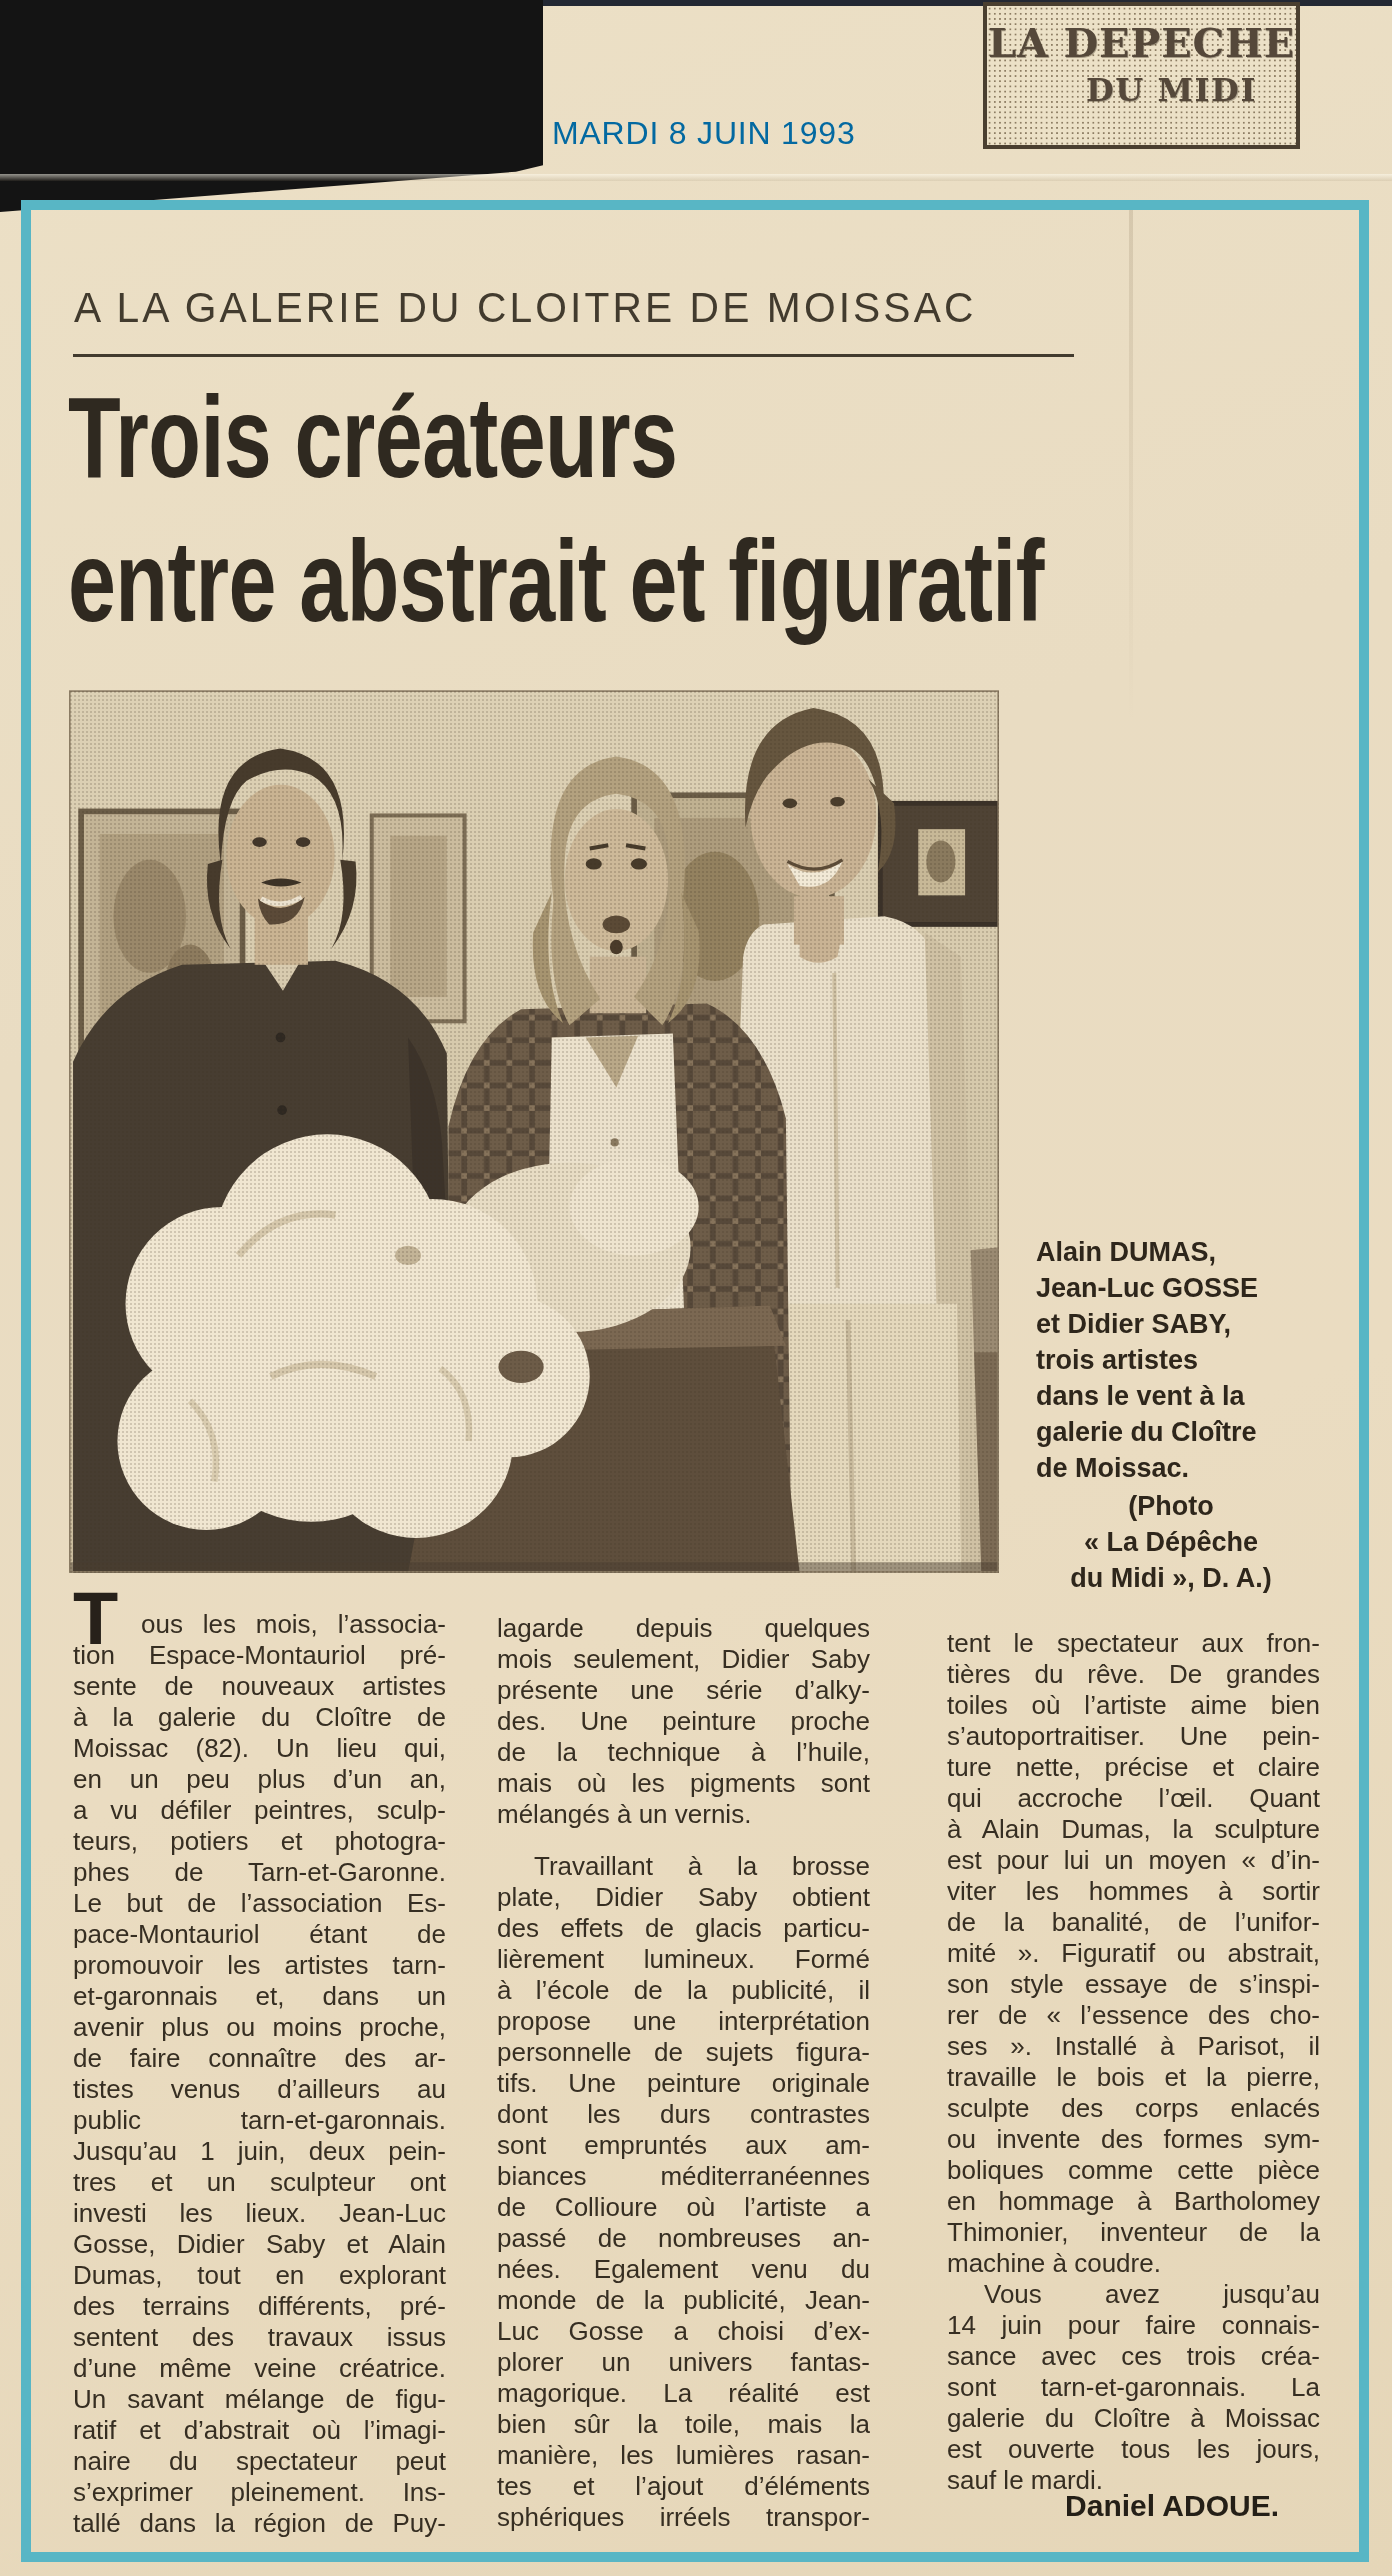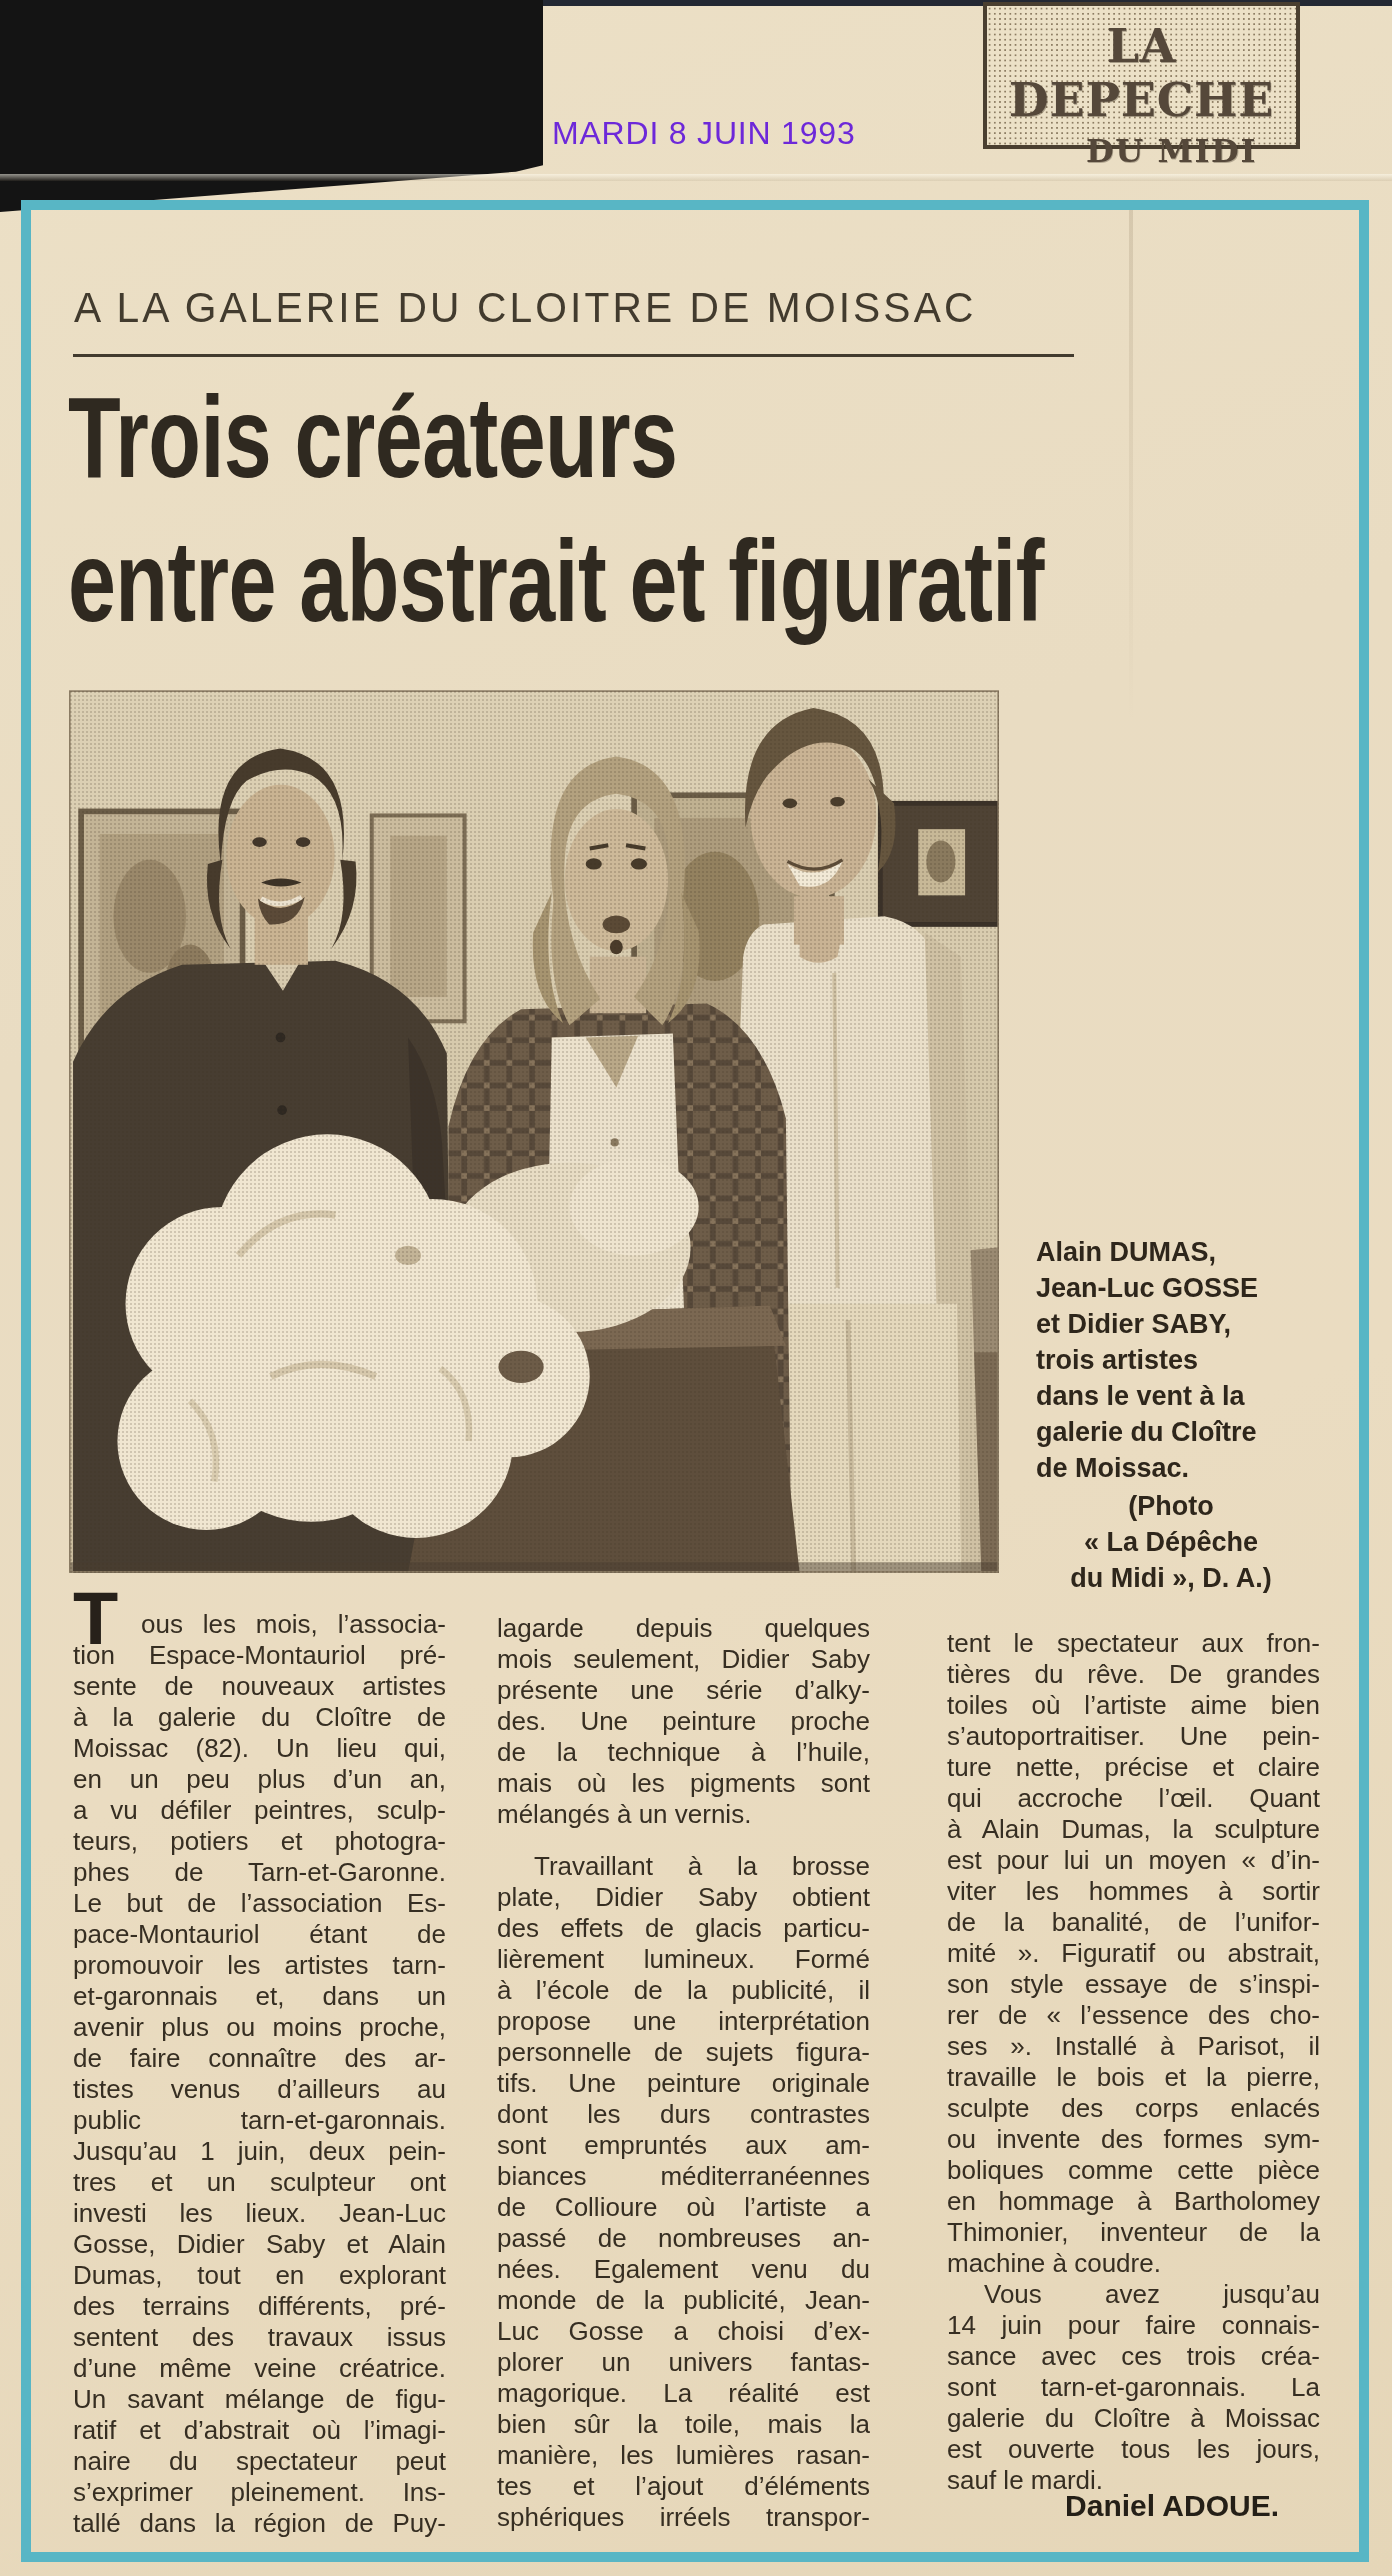--- a/index.html
+++ b/index.html
@@ -20,28 +20,28 @@
 
   .masthead{
     position:absolute;left:983px;top:2.4px;width:309px;height:139px;
     border:4.8px solid #4a3f30;box-sizing:content-box;
     background-color:#ece1c7;
     background-image:radial-gradient(circle,#8d7d63 0.9px,transparent 1px);
     background-size:5.2px 5.2px;
   }
   .masthead .mh-title{
     margin-top:13px;text-align:center;font-family:"DejaVu Serif",serif;font-weight:bold;
-    font-size:46px;letter-spacing:0.8px;color:#55483a;text-shadow:0.8px 0.8px 0 rgba(40,30,15,.35);
+    font-size:40px;letter-spacing:0.8px;color:#55483a;text-shadow:0.8px 0.8px 0 rgba(40,30,15,.35);
   }
   .masthead .mh-sub{
     margin-top:5px;text-align:right;padding-right:39px;font-family:"DejaVu Serif",serif;
     font-weight:bold;font-size:32px;letter-spacing:1.6px;color:#55483a;text-shadow:0.8px 0.8px 0 rgba(40,30,15,.3);
   }
   .issue-date{
-    position:absolute;left:552px;top:115px;font-size:32px;letter-spacing:0.8px;color:#6d28d9;
+    position:absolute;left:552px;top:115px;font-size:32px;letter-spacing:0.8px;color:#0369a1;
   }
 
   .blue-frame{
     position:absolute;left:21px;top:200px;width:1328px;height:2342px;
     border:10.5px solid #58b6c5;
   }
 
   .kicker{
     position:absolute;left:74px;top:284px;font-size:42px;letter-spacing:3.2px;color:#423b2e;
     transform:scaleX(.97);transform-origin:0 0;white-space:nowrap;

